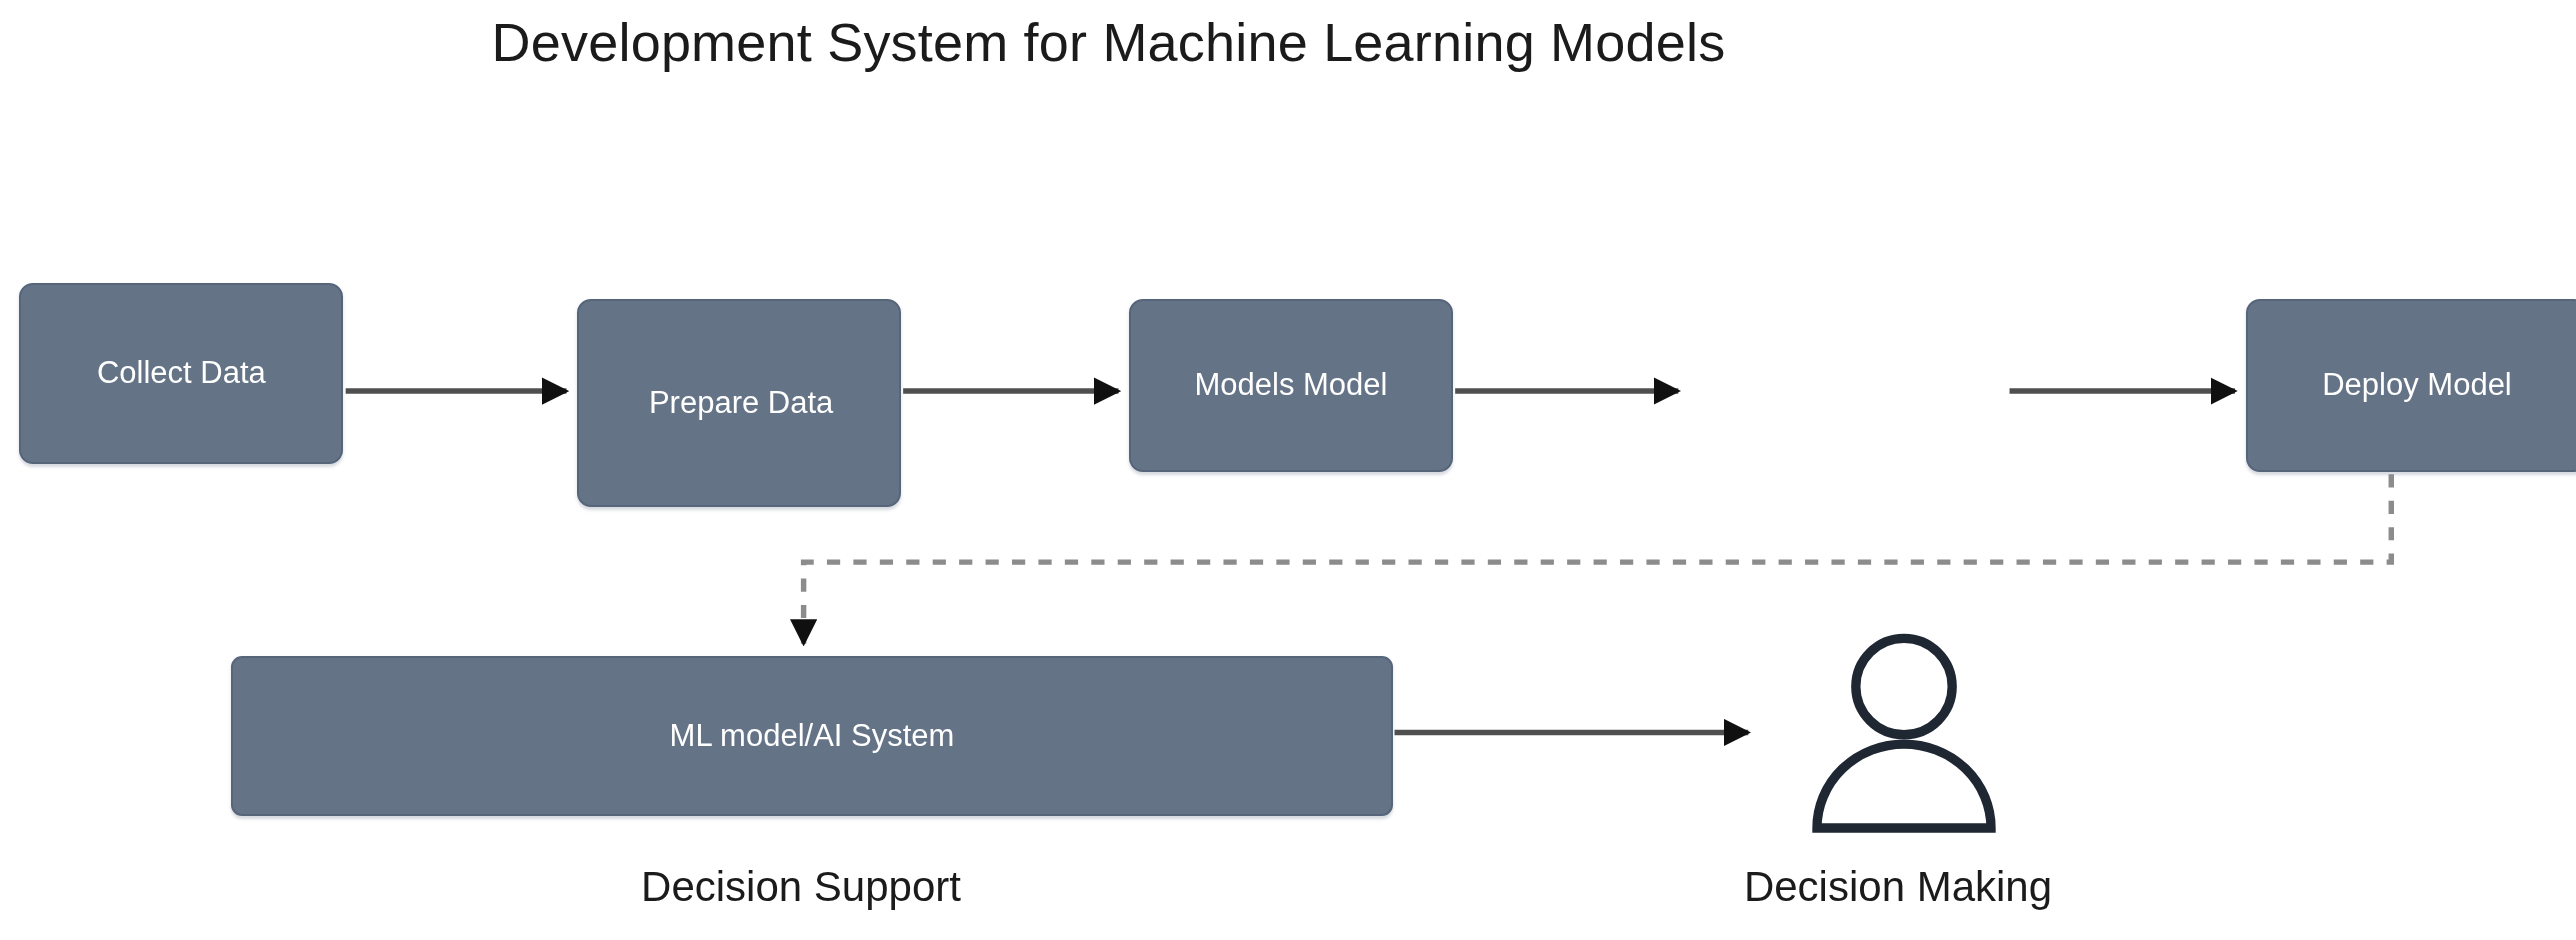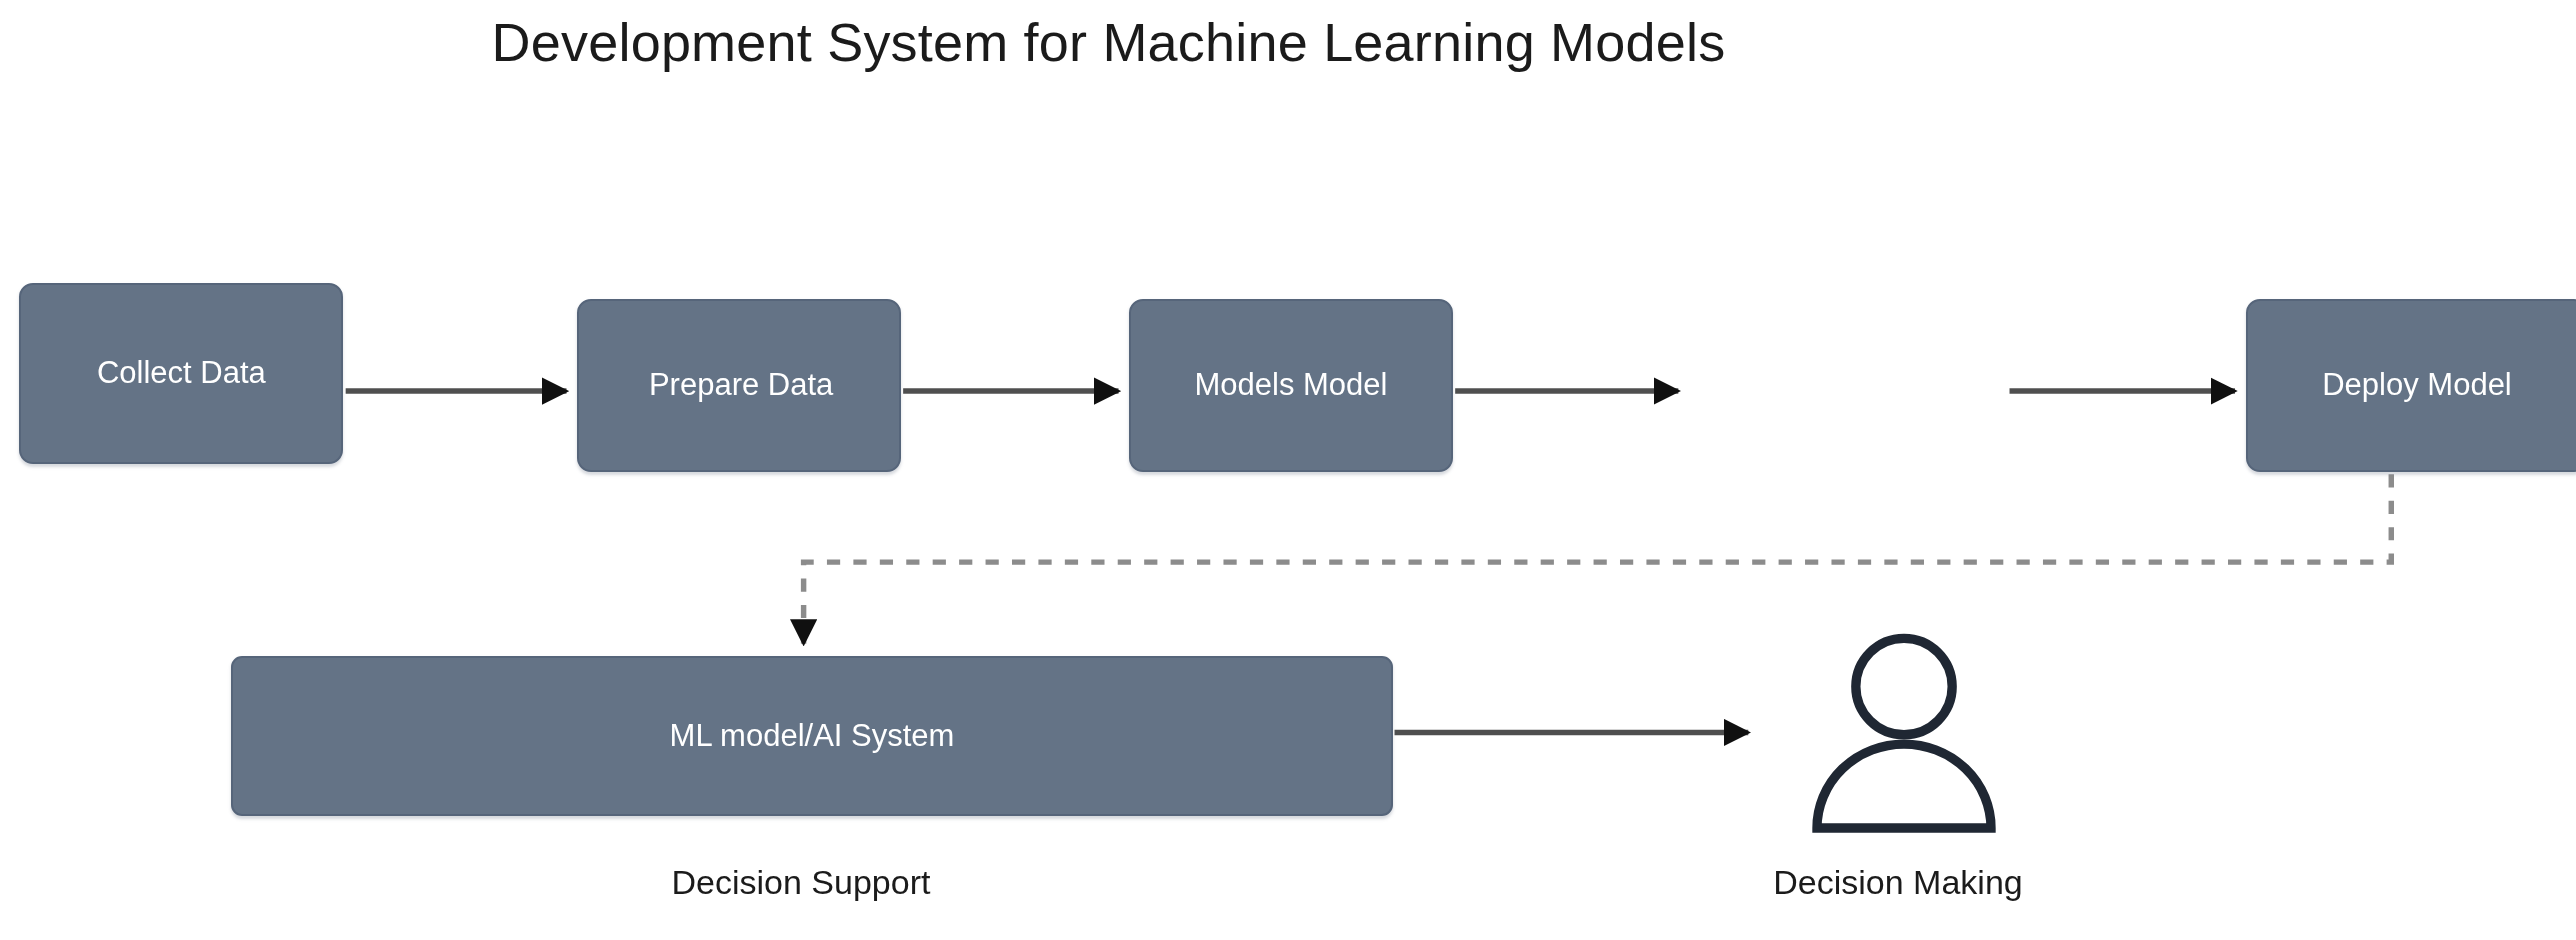--- a/index.html
+++ b/index.html
@@ -45,21 +45,21 @@
     justify-content: center;
     text-align: center;
     box-shadow: 0 2.3px 3.1px rgba(120,130,145,0.30);
     padding: 0 7.8px;
   }
   .stage-label {
     display: block;
     white-space: pre-line;
   }
   #node-collect-data   { left: 19.4px;   top: 283px; width: 324px;  height: 181px; }
-  #node-prepare-data   { left: 577px;  top: 299px; width: 324px;  height: 173px; padding-left: 12px; }
+  #node-prepare-data   { left: 577px;  top: 299px; width: 324px;  height: 208px; padding-left: 12px; }
   #node-train-model    { left: 1129px; top: 299px; width: 324px;  height: 173px; }
   #node-evaluate-model { left: 1689px; top: 299px; width: 319px;  height: 173px; }
   #node-deploy-model   { left: 2246px; top: 299px; width: 342px;  height: 173px; }
   #node-ml-system {
     left: 231px; top: 656px; width: 1162px; height: 160px;
     border-radius: 11px;
   }
 
   .connector-svg {
     position: absolute;
@@ -82,21 +82,21 @@
     fill: none;
   }
   .person-stroke {
     stroke: #1f2733;
     stroke-width: 12;
     fill: none;
   }
 
   .caption {
     position: absolute;
-    font-size: 34px;
+    font-size: 42px;
     color: #1b1b1b;
     text-align: center;
     white-space: nowrap;
     line-height: 1.2;
   }
   #caption-decision-support { left: 490px;  top: 862px; width: 622px; }
   #caption-decision-making  { left: 1587px; top: 862px; width: 622px; }
 
   #person-icon {
     position: absolute;

